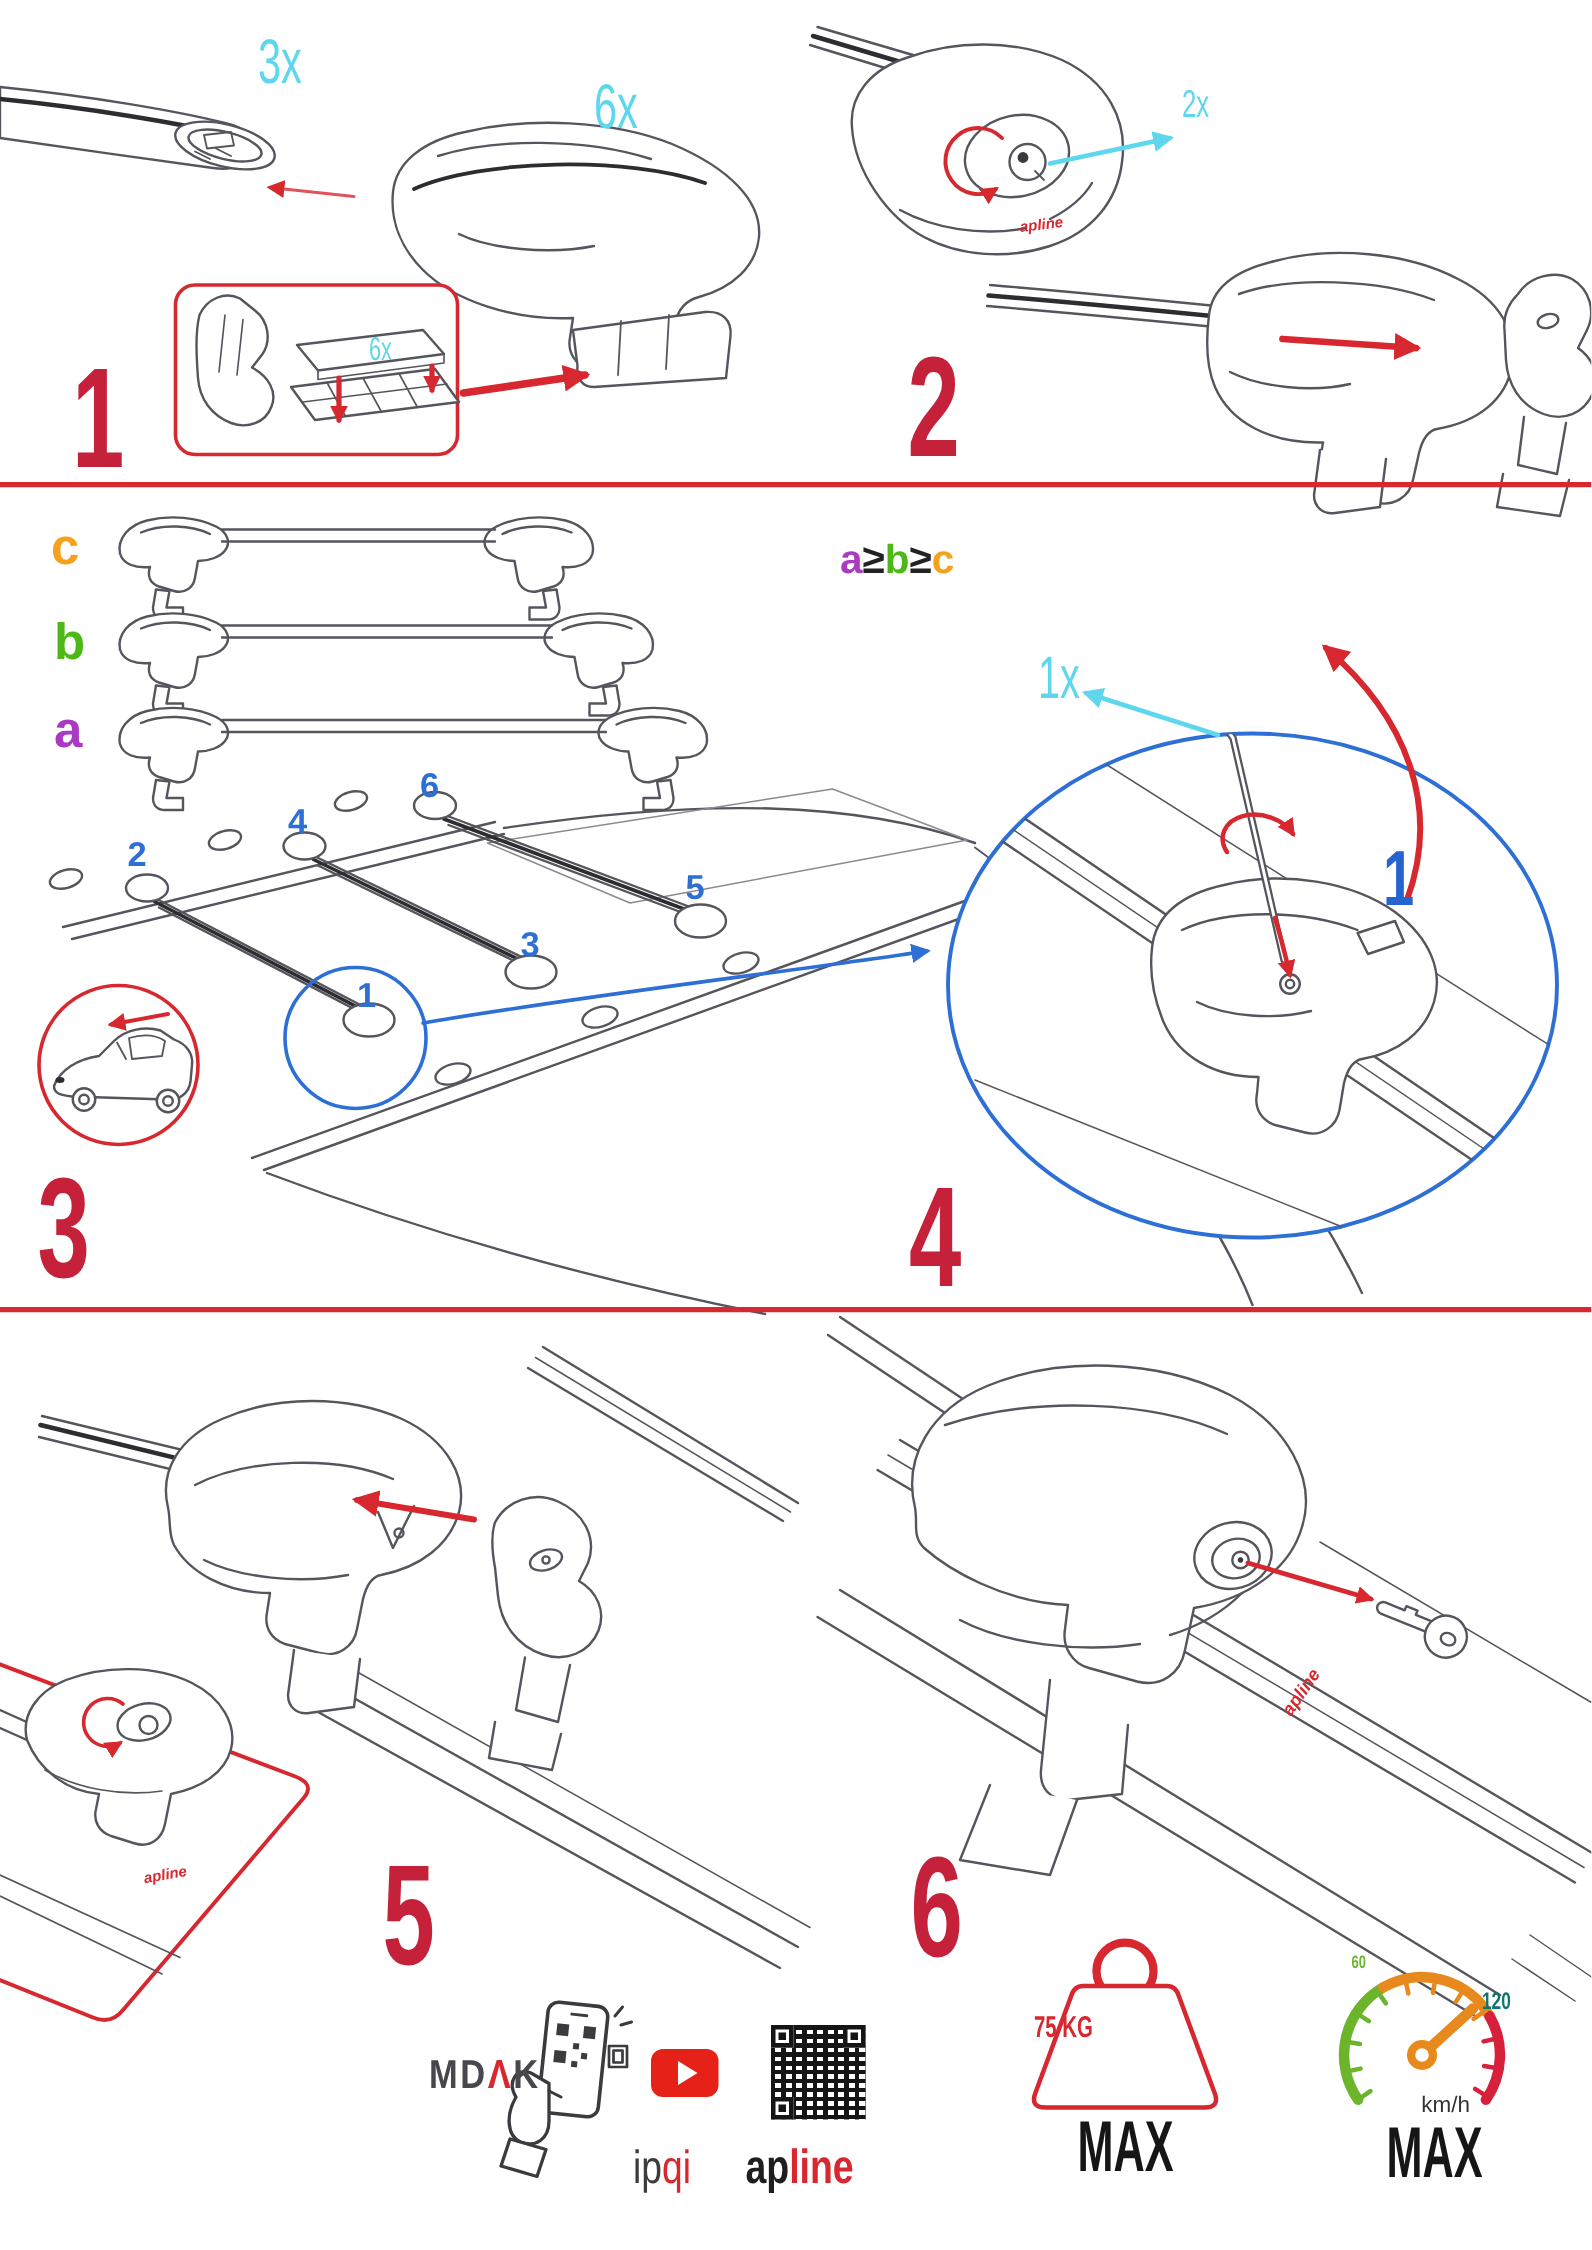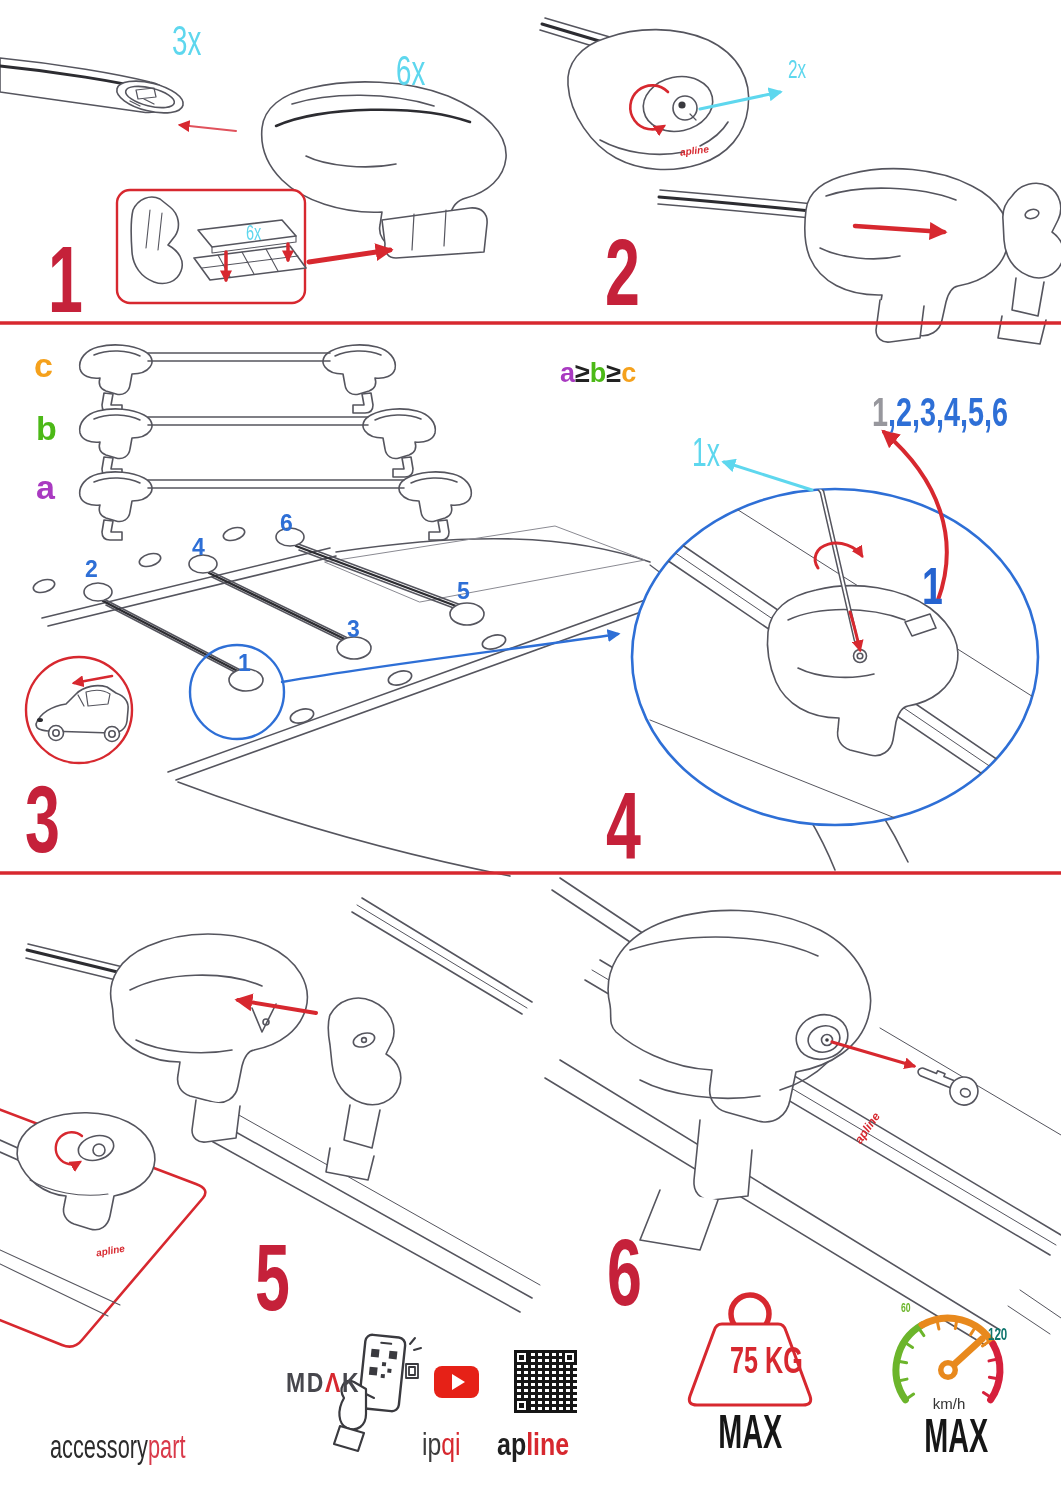--- a/index.html
+++ b/index.html
@@ -312,33 +312,27 @@
   <span style="color:#a93ac1">a</span><span style="color:#222">≥</span><span style="color:#4cb917">b</span><span style="color:#222">≥</span><span style="color:#f5a11c">c</span>
 </div>
 
 <div class="lbl posnum" style="left:85px;top:558px">2</div>
 <div class="lbl posnum" style="left:192px;top:536px">4</div>
 <div class="lbl posnum" style="left:280px;top:512px">6</div>
 <div class="lbl posnum" style="left:238px;top:652px">1</div>
 <div class="lbl posnum" style="left:347px;top:618px">3</div>
 <div class="lbl posnum" style="left:457px;top:580px">5</div>
 
-<div class="lbl seq" style="left:872px;top:392px">
-  <span class="cx72"><span style="color:#97979d">1</span><span style="color:#2e6fd6">,2,3,4,5,6</span></span>
-</div>
 <div class="lbl" style="left:922px;top:560px;font-size:52px;font-weight:700;color:#2563cf"><span class="cx72">1</span></div>
 
 <div class="lbl footlogo" style="left:680px;top:146px;font-size:10px;transform:rotate(-7deg)">apline</div>
 <div class="lbl footlogo" style="left:96px;top:1246px;font-size:10px;transform:rotate(-10deg)">apline</div>
 <div class="lbl footlogo" style="left:850px;top:1122px;font-size:12px;transform:rotate(-55deg)">apline</div>
 
 
-<div class="lbl" style="left:50px;top:1429px;font-size:34px;font-weight:400">
-  <span class="cx" style="transform:scaleX(.64)"><span style="color:#2b2b2b">accessory</span><span style="color:#d93a4a">part</span></span>
-</div>
 
 <div class="lbl" style="left:286px;top:1370px;font-size:27px;font-weight:700;letter-spacing:2px;color:#47474d">
   <span class="cx" style="transform:scaleX(.85)"><span>MD</span><span style="color:#d7282f">Λ</span><span>K</span></span>
 </div>
 
 <div class="lbl" style="left:422px;top:1429px;font-size:31px;font-weight:400">
   <span class="cx" style="transform:scaleX(.8)"><span style="color:#3c3c3c">ip</span><span style="color:#d7282f">qi</span></span>
 </div>
 
 <div class="lbl" style="left:497px;top:1428px;font-size:32px;font-weight:700">
@@ -346,21 +340,21 @@
 </div>
 
 <div class="yt" style="left:434px;top:1366px"></div>
 
 <div class="qr" style="left:514px;top:1350px;width:63px;height:63px">
   <span class="f" style="left:0;top:0"></span>
   <span class="f" style="right:0;top:0"></span>
   <span class="f" style="left:0;bottom:0"></span>
 </div>
 
-<div class="lbl" style="left:680px;top:1342px;width:140px;text-align:right;font-size:37px;font-weight:700;color:#d7282f"><span class="cxc" style="transform:scaleX(.68)">75 KG</span></div>
+<div class="lbl" style="left:680px;top:1342px;width:140px;text-align:left;font-size:20px;font-weight:700;color:#d7282f"><span class="cxc" style="transform:scaleX(.68)">75 KG</span></div>
 <div class="lbl" style="left:680px;top:1408px;width:140px;text-align:center;font-size:48px;font-weight:700;color:#161616"><span class="cxc">MAX</span></div>
 
 <div class="lbl" style="left:901px;top:1302px;font-size:12px;font-weight:700;color:#6cb52b"><span class="cx72">60</span></div>
 <div class="lbl" style="left:988px;top:1327px;font-size:16px;font-weight:700;color:#0f766e"><span class="cx72">120</span></div>
-<div class="lbl" style="left:918px;top:1396px;width:62px;text-align:center;font-size:15px;color:#333">km/h</div>
+<div class="lbl" style="left:918px;top:1396px;width:62px;text-align:right;font-size:15px;color:#333">km/h</div>
 <div class="lbl" style="left:903px;top:1412px;width:90px;text-align:center;font-size:48px;font-weight:700;color:#161616"><span class="cxc">MAX</span></div>
 
 </div>
 
 </body></html>

